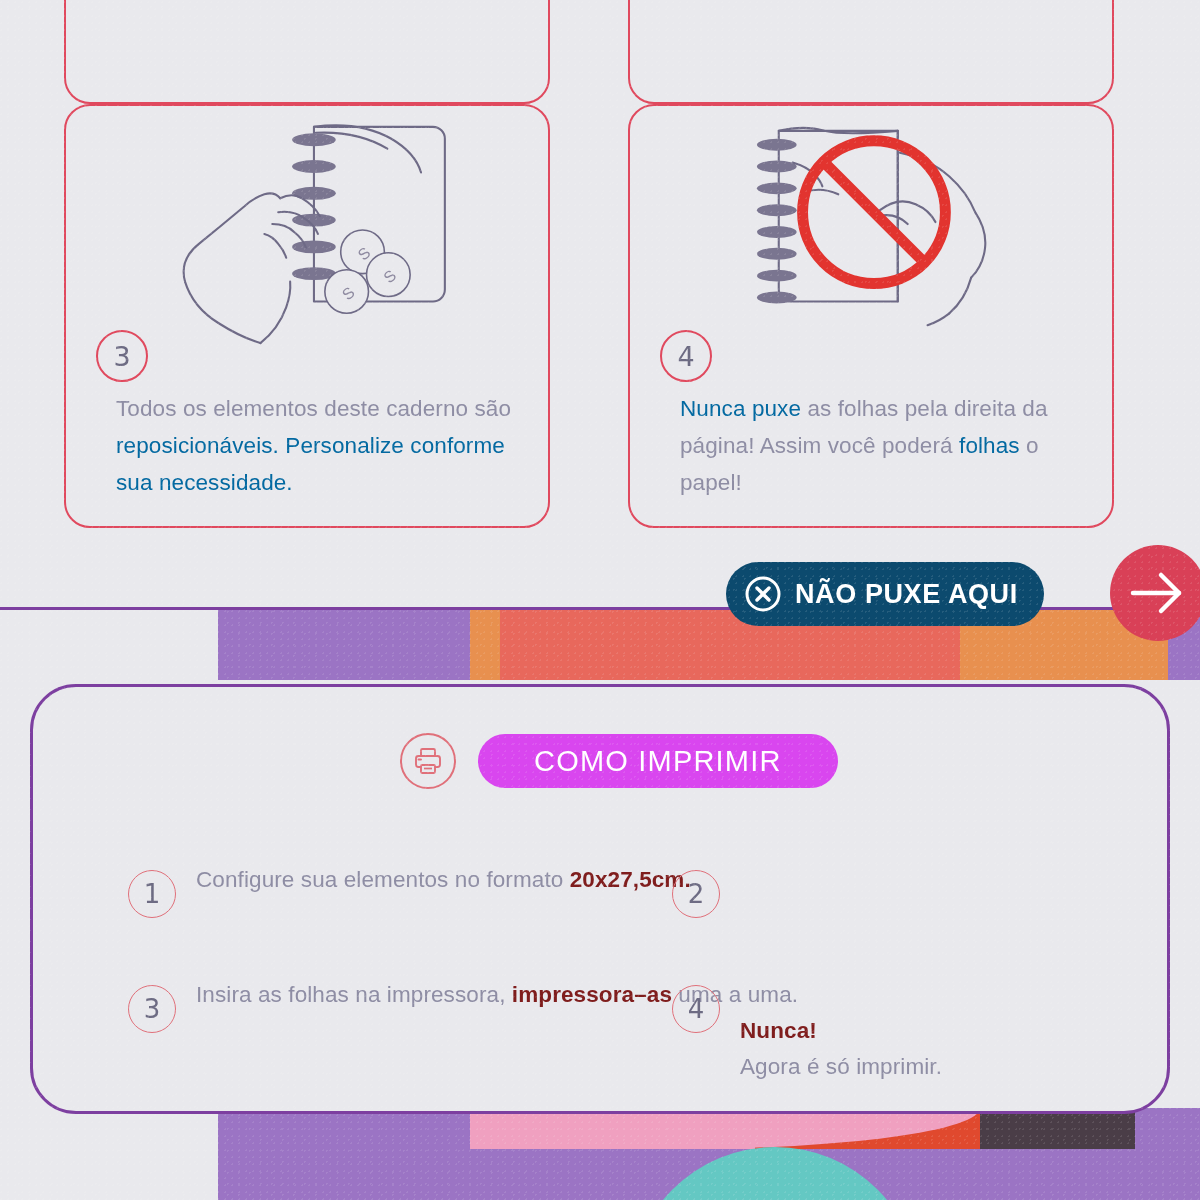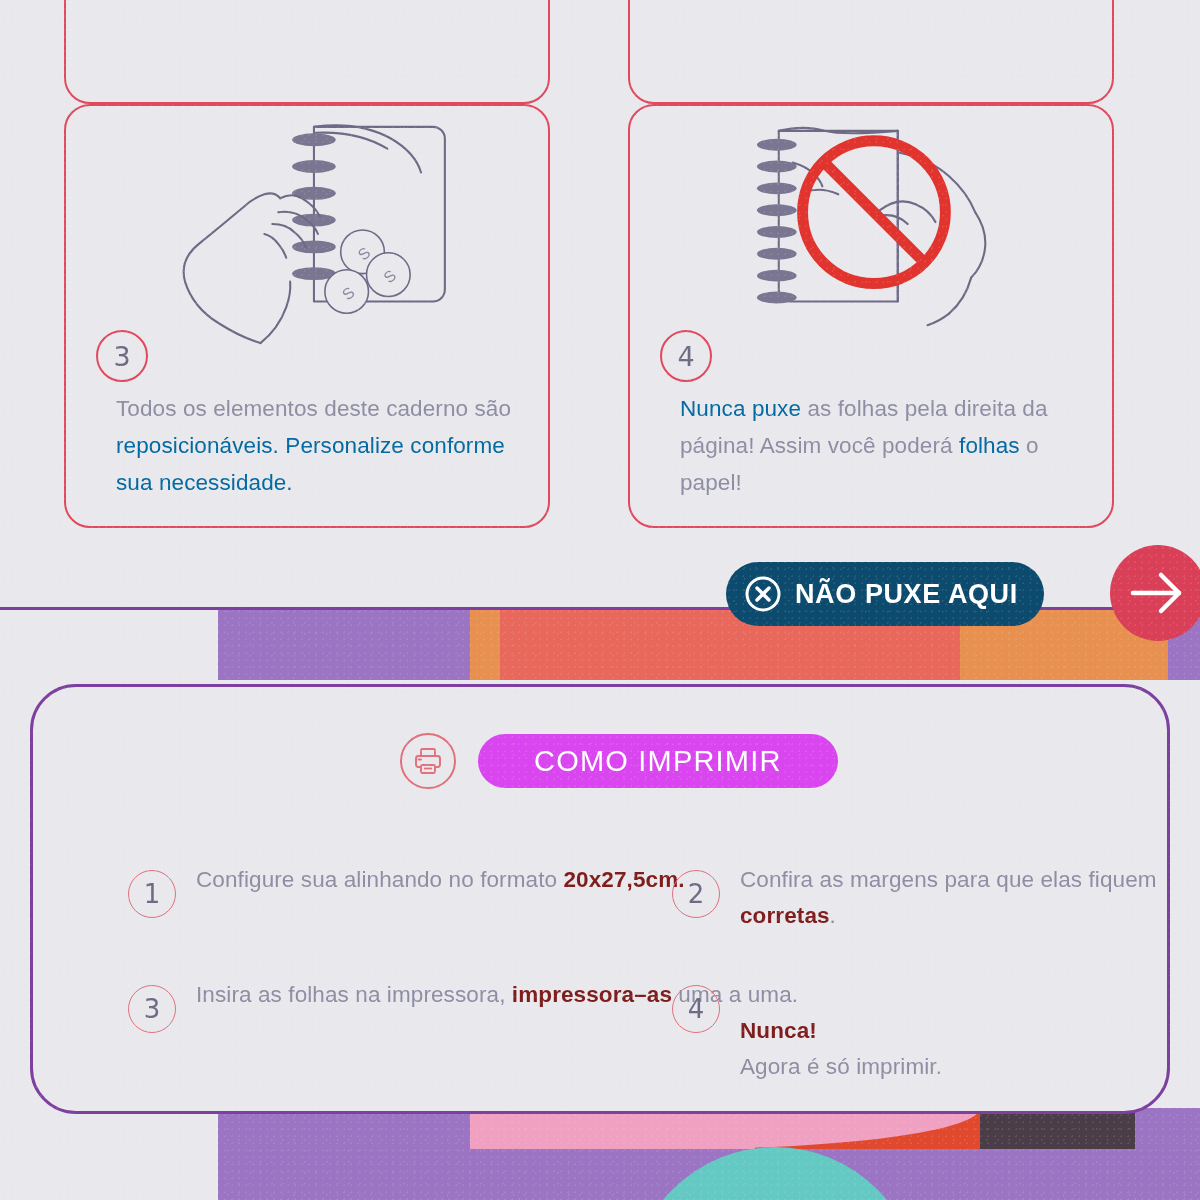--- a/index.html
+++ b/index.html
@@ -260,29 +260,26 @@
     </svg>
   </div>
   <div id="print-pill">
     <span class="ptxt">COMO IMPRIMIR</span>
   </div>
 </div>
 
 <div class="pstep" id="pstep-1">
   <div class="num">1</div>
   <div class="ptx">
-    <span>Configure sua alinhando no formato </span><b>20x27,5cm.</b>
+    <span>Configure sua elementos no formato </span><b>20x27,5cm.</b>
   </div>
 </div>
 
 <div class="pstep" id="pstep-2">
   <div class="num">2</div>
-  <div class="ptx">
-    <span>Confira as margens para que elas fiquem </span><b>corretas</b><span>.</span>
-  </div>
 </div>
 
 <div class="pstep" id="pstep-3">
   <div class="num">3</div>
   <div class="ptx">
     <span>Insira as folhas na impressora, </span><b>impressora–as</b><span> uma a uma.</span>
   </div>
 </div>
 
 <div class="pstep" id="pstep-4">

